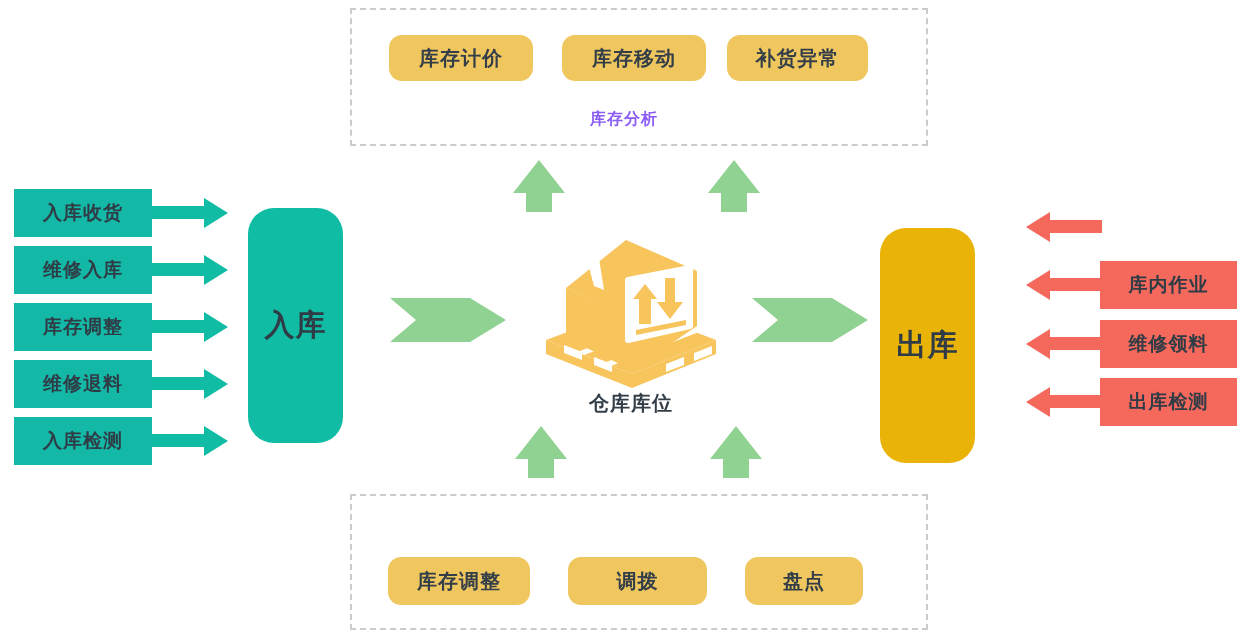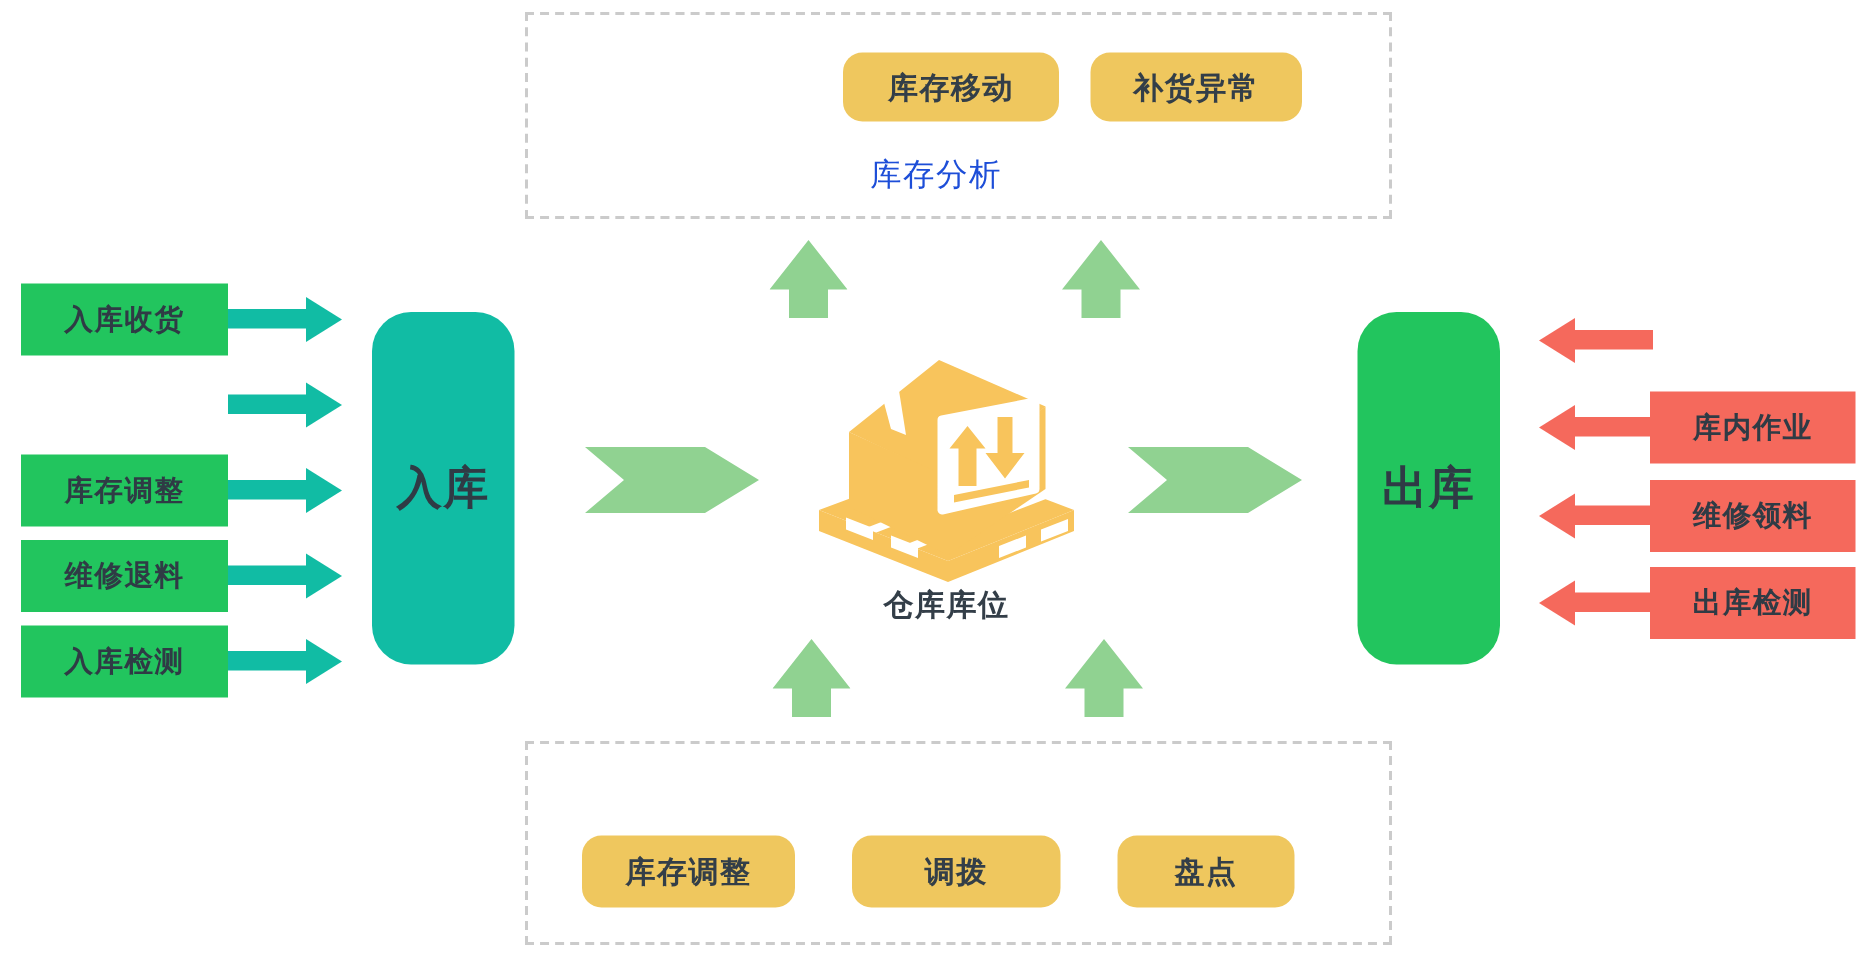--- a/index.html
+++ b/index.html
@@ -7,22 +7,22 @@
     position:relative;width:1249px;height:641px;background:#ffffff;overflow:hidden;
     font-family:"Liberation Sans", sans-serif;color:#333E48;
   }
   
   .panel{
     position:absolute;border:2px dashed #CBCBCB;box-sizing:border-box;background:#ffffff;
   }
   .panel-top{left:350px;top:8px;width:578px;height:138px;}
   .panel-bottom{left:350px;top:494px;width:578px;height:136px;}
   .panel-title{
-    position:absolute;font-size:21px;font-weight:400;letter-spacing:1px;
-    text-align:center;color:#1d4ed8;
+    position:absolute;font-size:16px;font-weight:700;letter-spacing:1px;
+    text-align:center;color:#8b5cf6;
   }
   .panel-title-top{left:0;right:30px;bottom:14px;}
   .panel-title-bottom{left:0;right:60px;top:16px;}
   
   .chip{
     position:absolute;height:46px;background:#EFC75E;border-radius:13px;
     display:flex;align-items:center;justify-content:center;
     font-size:20px;font-weight:700;letter-spacing:1px;color:#333E48;cursor:pointer;
   }
   .chip-t1{left:37px;top:25px;width:144px;}
@@ -30,62 +30,64 @@
   .chip-t3{left:375px;top:25px;width:141px;}
   .chip-b1{left:36px;top:61px;width:142px;height:48px;}
   .chip-b2{left:216px;top:61px;width:139px;height:48px;}
   .chip-b3{left:393px;top:61px;width:118px;height:48px;}
   
   .tag{
     position:absolute;width:138px;height:48px;
     display:flex;align-items:center;justify-content:center;
     font-size:19px;font-weight:700;letter-spacing:1px;color:#2F3B45;cursor:pointer;
   }
-  .tag-teal{left:14px;background:#22c55e;}
+  .tag-teal{left:14px;background:#14b8a6;}
   .tag-red{left:1100px;width:137px;background:#F5695C;}
   
   .node{
     position:absolute;top:208px;width:95px;height:235px;border-radius:26px;
     display:flex;align-items:center;justify-content:center;
     font-size:30px;font-weight:700;letter-spacing:1px;color:#2F3B45;cursor:pointer;
   }
   .node-in{left:248px;background:#11BCA4;}
-  .node-out{left:905px;background:#22c55e;}
+  .node-out{left:880px;background:#eab308;margin-top:20px;}
   
   .harrow{position:absolute;width:76px;height:30px;}
   .harrow .shaft{position:absolute;top:8px;height:13px;width:54px;}
   .harrow .head{position:absolute;top:0;width:0;height:0;border-top:15px solid transparent;border-bottom:15px solid transparent;}
   .harrow-right .shaft{left:0;background:#11BCA4;}
   .harrow-right .head{left:52px;border-left:24px solid #11BCA4;}
   .harrow-left .shaft{left:22px;background:#F5695C;}
   .harrow-left .head{left:0;border-right:24px solid #F5695C;}
   .icon-abs{position:absolute;}
   .center-label{
     position:absolute;left:544px;top:390px;width:174px;text-align:center;
     font-size:20px;font-weight:700;letter-spacing:1px;color:#333E48;
   }
 </style>
 </head>
 <body>
 
 <div class="canvas">
 
   <div class="panel panel-top">
+    <div class="chip chip-t1">库存计价</div>
     <div class="chip chip-t2">库存移动</div>
     <div class="chip chip-t3">补货异常</div>
     <div class="panel-title panel-title-top">库存分析</div>
   </div>
 
   <div class="panel panel-bottom">
     <div class="chip chip-b1">库存调整</div>
     <div class="chip chip-b2">调拨</div>
     <div class="chip chip-b3">盘点</div>
   </div>
 
   <div class="tag tag-teal" style="top:189px">入库收货</div>
+  <div class="tag tag-teal" style="top:246px">维修入库</div>
   <div class="tag tag-teal" style="top:303px">库存调整</div>
   <div class="tag tag-teal" style="top:360px">维修退料</div>
   <div class="tag tag-teal" style="top:417px">入库检测</div>
 
   <div class="harrow harrow-right" style="left:152px;top:198px">
       <span class="shaft"></span>
       <span class="head"></span>
     </div>
   <div class="harrow harrow-right" style="left:152px;top:255px">
       <span class="shaft"></span>

